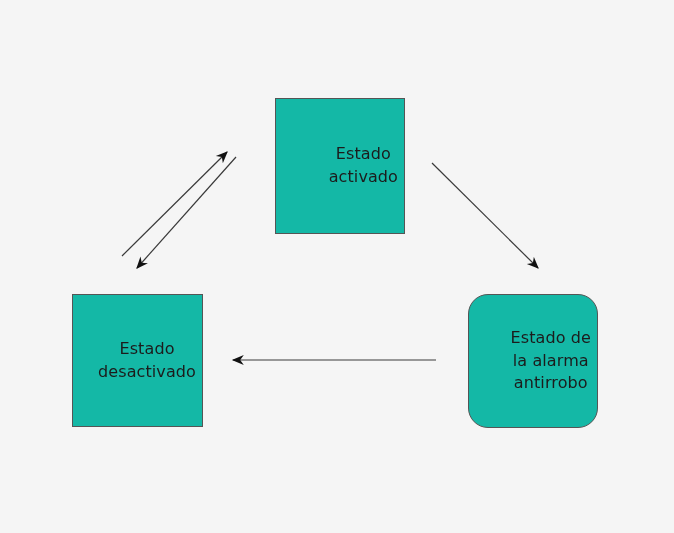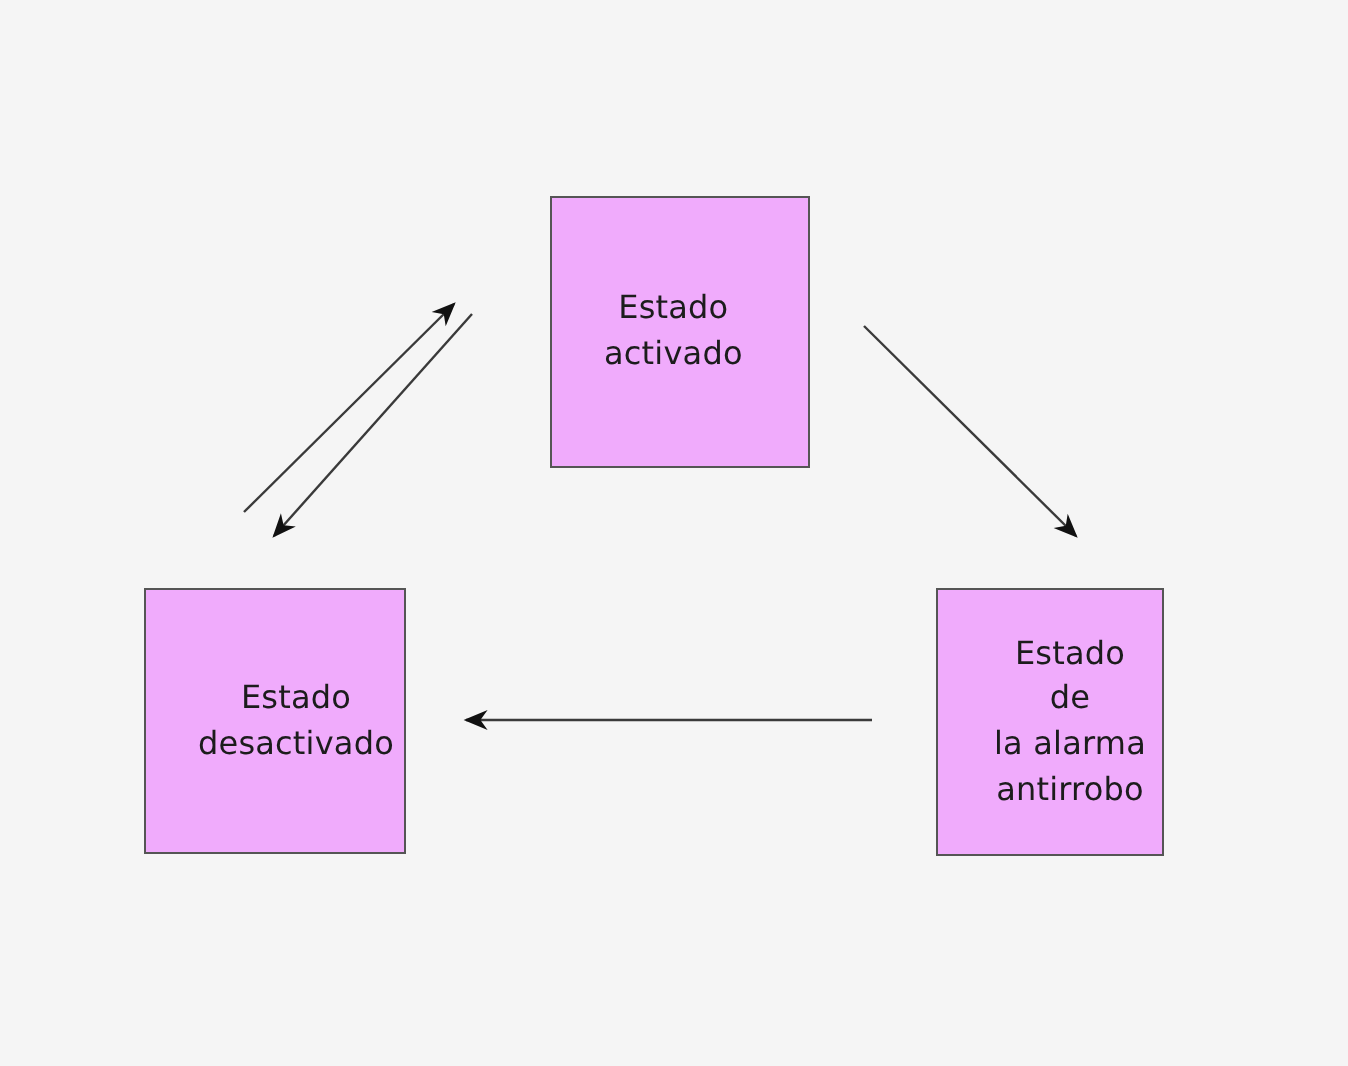--- a/index.html
+++ b/index.html
@@ -23,27 +23,26 @@
   .arrow-layer {
     position: absolute;
     left: 0;
     top: 0;
     width: 674px;
     height: 533px;
   }
   .state-node {
     position: absolute;
     box-sizing: border-box;
-    background: #f0abfc;
+    background: #14b8a6;
     border: 1px solid #555555;
     display: flex;
     align-items: center;
-    justify-content: flex-start;
+    justify-content: flex-end;
     text-align: center;
-    padding-left: 20px;
   }
   .state-label {
     font-size: 16px;
     line-height: 1.42;
     color: #1c1c1c;
     letter-spacing: 0.1px;
     white-space: pre-line;
     padding: 0 6px;
   }
   #node-activado {
@@ -54,22 +53,23 @@
   }
   #node-desactivado {
     left: 72px;
     top: 294px;
     width: 131px;
     height: 133px;
   }
   #node-alarma {
     left: 468px;
     top: 294px;
-    width: 114px;
+    width: 130px;
     height: 134px;
+    border-radius: 20px;
   }
 </style>
 </head>
 <body>
 
 <div id="diagram-canvas">
 
   <svg class="arrow-layer" viewBox="0 0 674 533" width="674" height="533" xmlns="http://www.w3.org/2000/svg">
     <defs>
       <marker id="barb" markerWidth="16" markerHeight="16" refX="11.2" refY="5.6" orient="auto" markerUnits="userSpaceOnUse">

